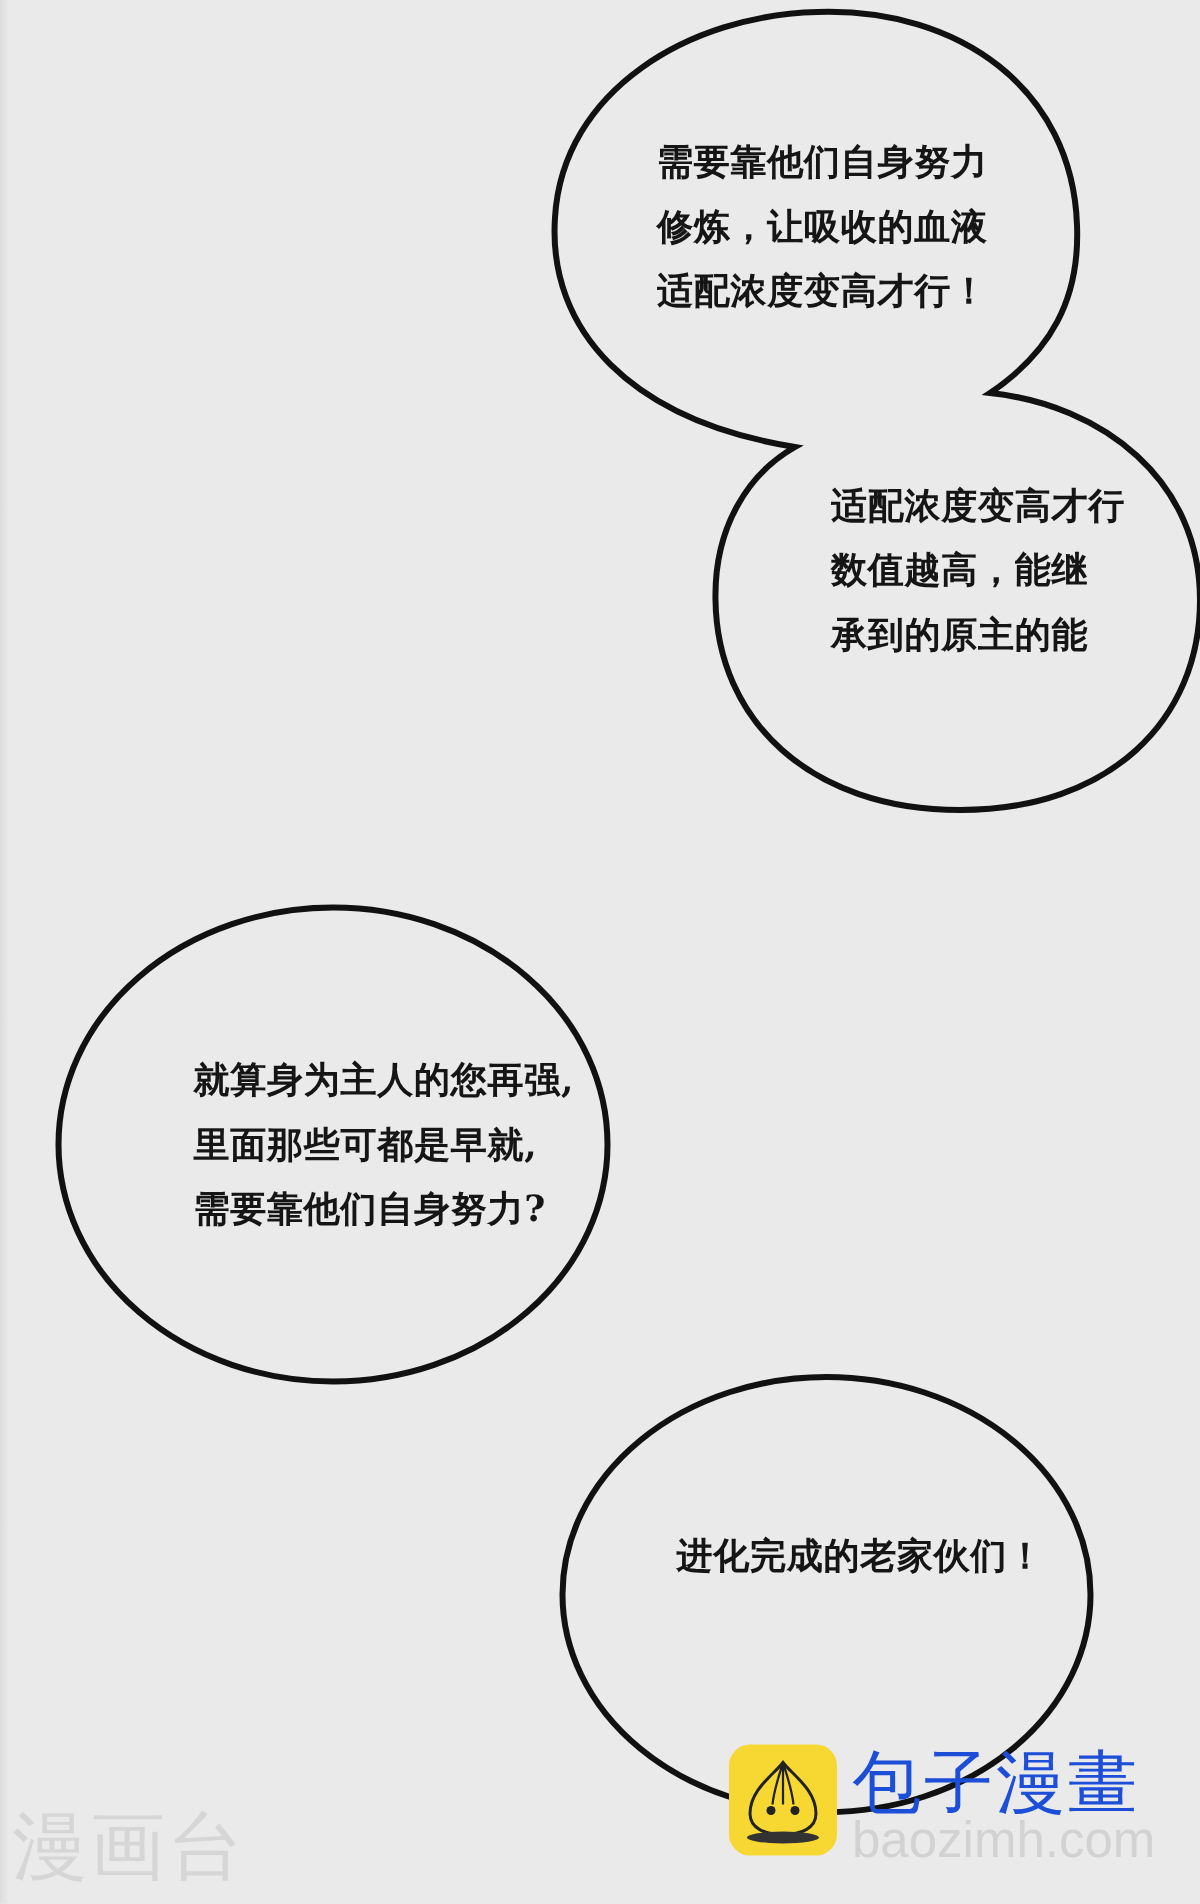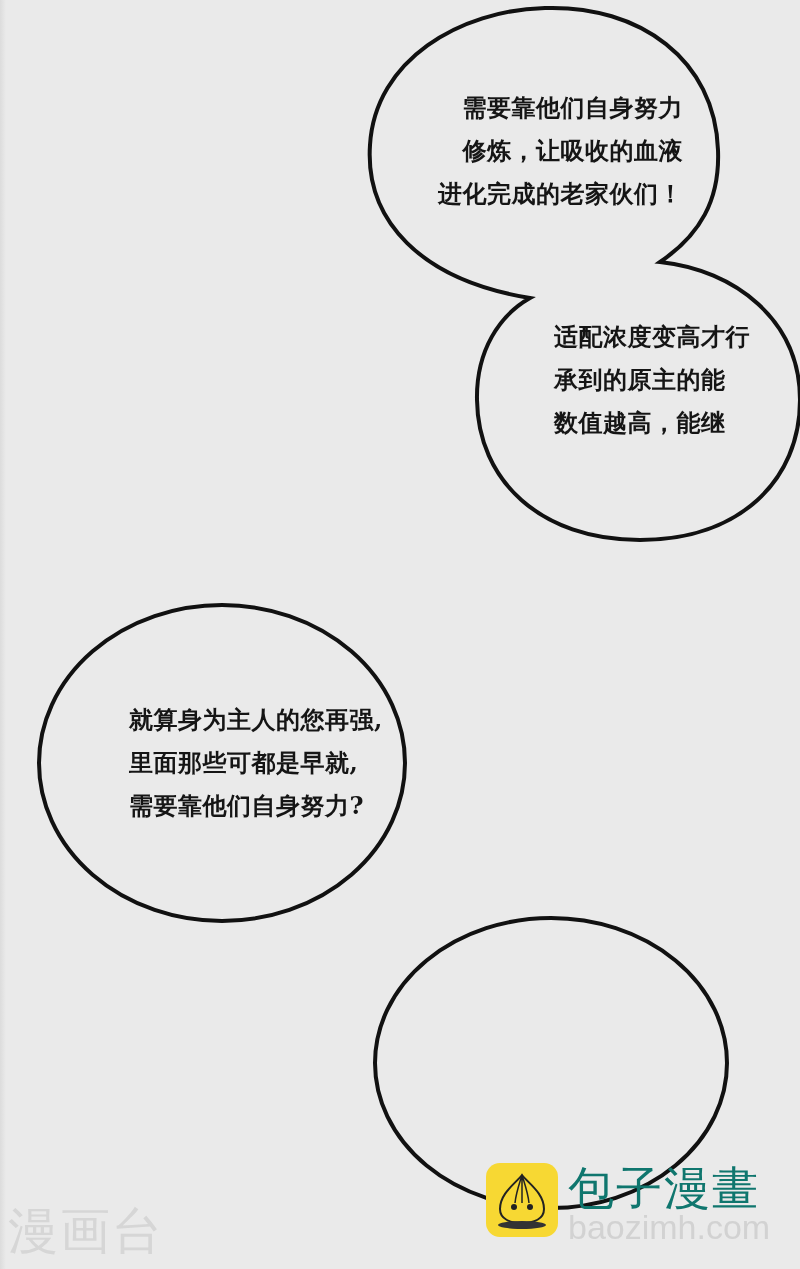--- a/index.html
+++ b/index.html
@@ -3,21 +3,21 @@
   <meta charset="utf-8">
   <style>
     html, body { margin: 0; padding: 0; }
     body { width: 800px; height: 1269px; background: #eaeaea; position: relative; overflow: hidden; font-family: "DejaVu Serif", "Liberation Serif", serif; }
     .panel { position: absolute; left: 0; top: 0; width: 800px; height: 1269px; }
     .panel-edge { position: absolute; left: 0; top: 0; width: 6px; height: 1269px; background: linear-gradient(to right, #dcdcdc, #eaeaea); }
     svg.bubbles { position: absolute; left: 0; top: 0; }
     .bubble-text { position: absolute; color: #151515; font-size: 24px; line-height: 43px; letter-spacing: 0.5px; white-space: nowrap; font-weight: bold; }
     .bubble-text div { height: 43px; }
     .wm-left { position: absolute; left: 8px; top: 1198px; font-family: "DejaVu Sans", sans-serif; font-size: 50px; color: #d6d6d6; letter-spacing: 2px; }
-    .wm-brand { position: absolute; left: 568px; top: 1158px; font-family: Liberation Mono, monospace; font-size: 46px; color: #0f766e; letter-spacing: 2px; }
+    .wm-brand { position: absolute; left: 568px; top: 1158px; font-family: Liberation Mono, monospace; font-size: 46px; color: #1d4ed8; letter-spacing: 2px; }
     .wm-url { position: absolute; left: 568px; top: 1208px; font-family: "Liberation Sans", sans-serif; font-size: 34px; color: #d2d2d2; }
     .logo { position: absolute; left: 486px; top: 1163px; width: 72px; height: 74px; background: #f7d833; border-radius: 14px; }
   </style>
 </head>
 <body>
 
 <div class="panel">
   <div class="panel-edge"></div>
 
   <svg class="bubbles" width="800" height="1269" viewBox="0 0 800 1269">
@@ -30,39 +30,40 @@
          C 735 270, 800 320, 800 400
          C 800 480, 740 540, 640 540
          C 540 540, 478 480, 477 400
          C 476 350, 500 315, 530 298 Z" fill="#eaeaea" stroke="#111" stroke-width="4" stroke-linejoin="miter"></path>
 
     <ellipse cx="222" cy="763" rx="183" ry="158" fill="#eaeaea" stroke="#111" stroke-width="4"></ellipse>
 
     <ellipse cx="551" cy="1063" rx="176" ry="145" fill="#eaeaea" stroke="#111" stroke-width="4"></ellipse>
   </svg>
 
-  <div class="bubble-text" style="left:438px; top:86px;text-align:right;">
+  <div class="bubble-text" style="left:438px; top:86px;">
     <div>需要靠他们自身努力</div>
     <div>修炼，让吸收的血液</div>
-    <div>进化完成的老家伙们！</div>
+    <div>适配浓度变高才行！</div>
   </div>
 
   <div class="bubble-text" style="left:554px; top:315px;">
     <div>适配浓度变高才行</div>
+    <div>数值越高，能继</div>
     <div>承到的原主的能</div>
-    <div>数值越高，能继</div>
   </div>
 
   <div class="bubble-text" style="left:101px; top:698px;margin-left:28px;">
     <div>就算身为主人的您再强,</div>
     <div>里面那些可都是早就,</div>
     <div>需要靠他们自身努力?</div>
   </div>
 
   <div class="bubble-text" style="left:451px; top:1015px;">
+    <div>进化完成的老家伙们！</div>
   </div>
 
   <div class="wm-left">漫画台</div>
 
   <div class="logo">
     <svg width="72" height="74" viewBox="0 0 72 74">
       <path d="M36 12 C30 20, 14 30, 14 46 C14 56, 24 60, 36 60 C48 60, 58 56, 58 46 C58 30, 42 20, 36 12 Z" fill="#f7d833" stroke="#222" stroke-width="2"></path>
       <path d="M36 12 C33 22, 30 30, 29 40 M36 12 C36 24, 36 32, 36 40 M36 12 C39 22, 42 30, 43 40" fill="none" stroke="#222" stroke-width="1.5"></path>
       <circle cx="28" cy="44" r="3" fill="#222"></circle>
       <circle cx="44" cy="44" r="3" fill="#222"></circle>

